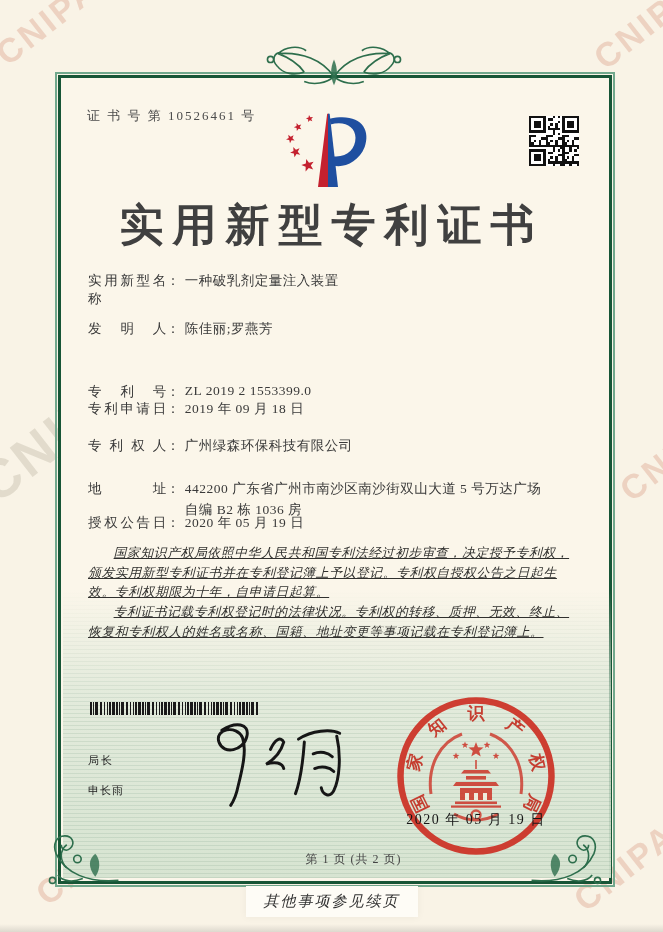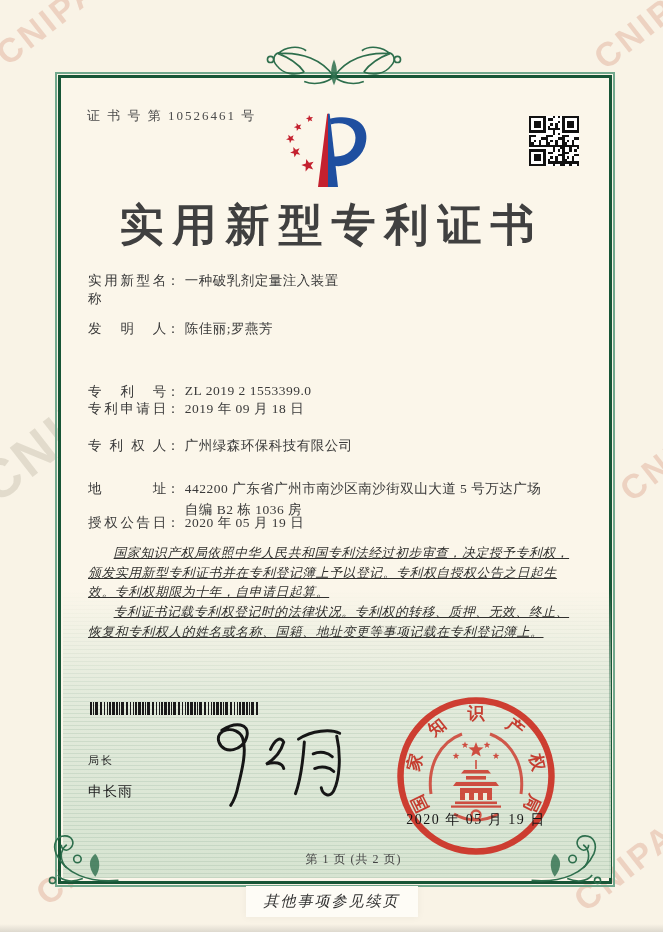--- a/index.html
+++ b/index.html
@@ -37,21 +37,21 @@
   .fval{display:inline-block;margin-left:5px;vertical-align:top;letter-spacing:.5px;}
   .grant2{position:absolute;left:262px;top:0;}
   
   .bodytext{position:absolute;left:88px;top:544px;width:490px;z-index:5;
             font-size:12.8px;line-height:19.7px;color:#30302e;font-style:italic;
             letter-spacing:.6px;text-decoration:underline;}
   .bodytext p{margin:0;text-indent:2em;}
   
   .barcode{position:absolute;left:90px;top:702px;z-index:5;}
   .comm-title{position:absolute;left:88px;top:753px;font-size:11px;color:#222;z-index:5;letter-spacing:2px;}
-  .comm-name{position:absolute;left:88px;top:783px;font-size:14px;color:#222;z-index:5;letter-spacing:1px;}
+  .comm-name{position:absolute;left:88px;top:783px;font-size:11px;color:#222;z-index:5;letter-spacing:1px;}
   .signature{position:absolute;left:188px;top:716px;z-index:5;}
   .seal{position:absolute;left:394px;top:694px;width:164px;height:164px;z-index:6;opacity:.95;}
   .seal-date{position:absolute;left:394px;top:811px;width:164px;text-align:center;z-index:7;
              font-size:14px;color:#161616;letter-spacing:1.5px;font-weight:500;}
   .pagenum{position:absolute;left:0;width:663px;top:851px;text-align:center;z-index:5;
            font-size:12px;color:#454545;letter-spacing:1px;padding-left:22px;}
   .footer-note{position:absolute;left:50%;transform:translateX(-50%);top:886px;z-index:5;
            background:#fefcf6;padding:6px 18px;font-size:15px;color:#333;font-style:italic;
            letter-spacing:2px;box-shadow:0 0 8px rgba(0,0,0,.05);}
   

